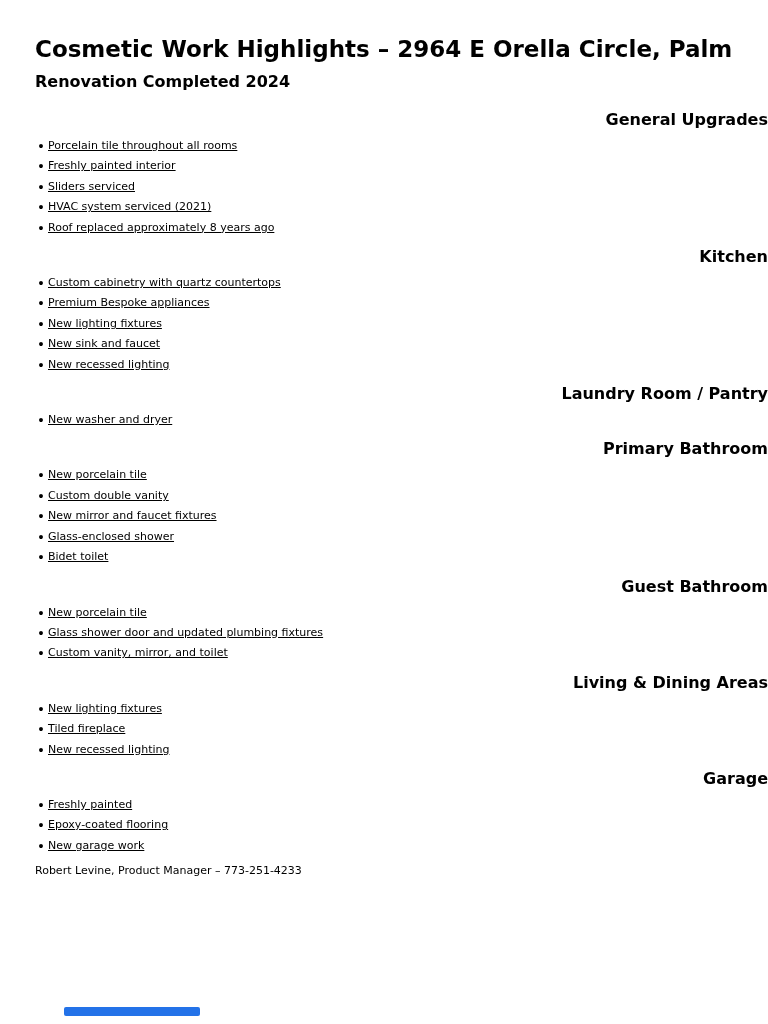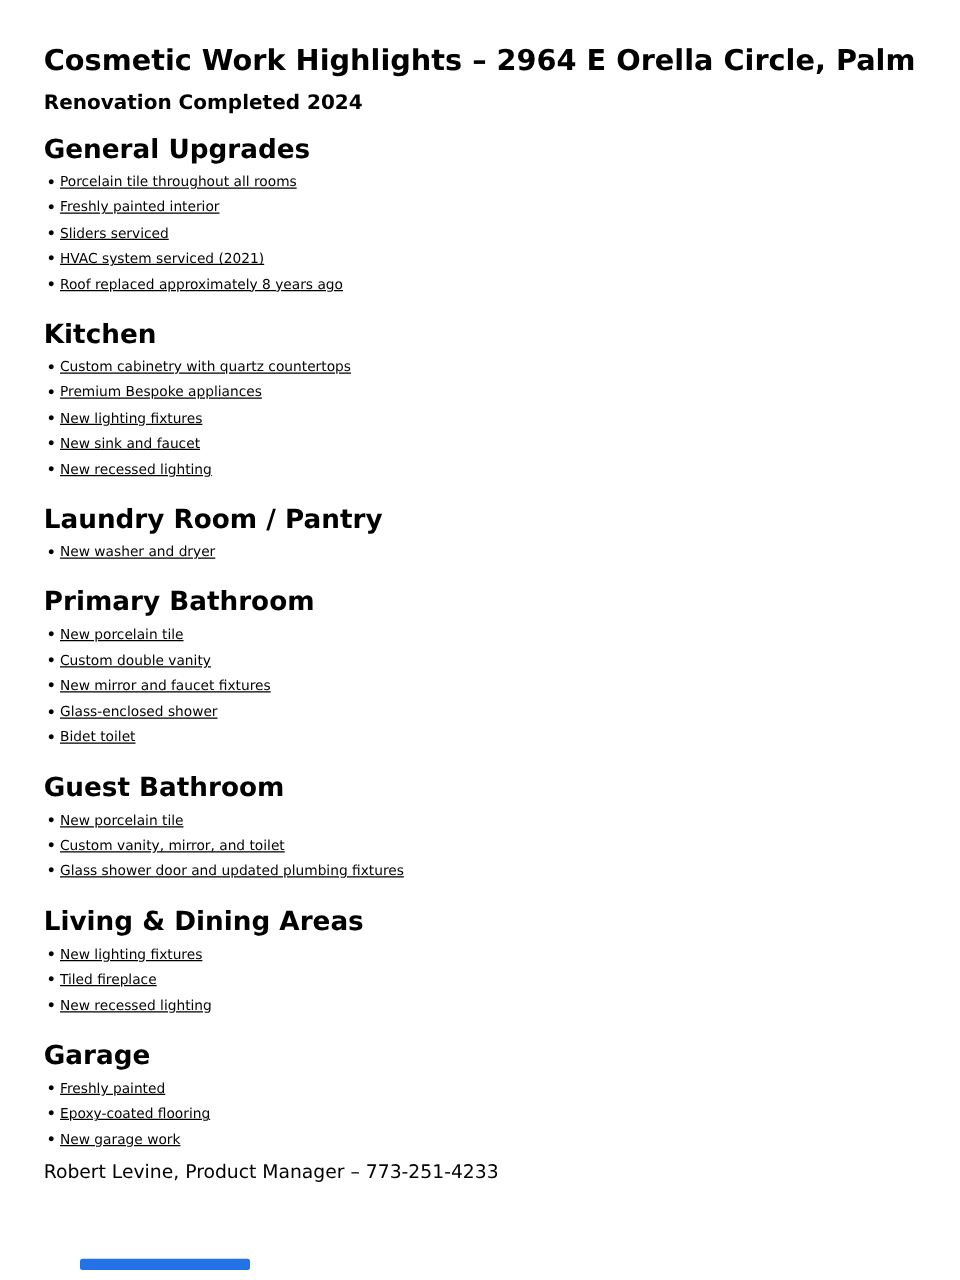--- a/index.html
+++ b/index.html
@@ -18,23 +18,24 @@
     line-height: 27px;
     white-space: nowrap; overflow: hidden;
     width: 733px;
   }
   .subtitle {
     font-size: 16px; font-weight: bold;
     margin: 0 0 20px 0;
     line-height: 17px;
   }
   .section-heading {
-    font-size: 21px; font-weight: bold;
-    margin: 20px 0 7px 0;
+    font-size: 16px; font-weight: bold;
+    margin: 9px 0 7px 0;
     line-height: 19px;
+    text-align: right;
   }
   ul.bullets { list-style: none; margin: 0 0 6px 0; padding: 0; }
   ul.bullets li {
     font-size: 11px;
     line-height: 20.4px;
     padding-left: 13px;
     position: relative;
     white-space: nowrap;
     text-decoration: underline;
   }
@@ -43,21 +44,21 @@
     position: absolute; left: 2px;
     font-size: 13.5px;
   }
   .contact-heading {
     font-size: 17px; font-weight: bold;
     margin: 9px 0 8px 0;
     line-height: 19px;
     white-space: nowrap;
   }
   .contact-line {
-    font-size: 15px;
+    font-size: 11px;
     line-height: 18px;
     margin: 0;
     white-space: nowrap;
   }
   .footer-bar {
     position: absolute;
     left: 64px; top: 1007px;
     width: 136px; height: 9px;
     background: #2372e8;
     border-radius: 2px;
@@ -99,22 +100,22 @@
     <li>New porcelain tile</li>
     <li>Custom double vanity</li>
     <li>New mirror and faucet fixtures</li>
     <li>Glass-enclosed shower</li>
     <li>Bidet toilet</li>
   </ul>
 
   <h3 class="section-heading">Guest Bathroom</h3>
   <ul class="bullets">
     <li>New porcelain tile</li>
+    <li>Glass shower door and updated plumbing fixtures</li>
     <li>Custom vanity, mirror, and toilet</li>
-    <li>Glass shower door and updated plumbing fixtures</li>
   </ul>
 
   <h3 class="section-heading">Living &amp; Dining Areas</h3>
   <ul class="bullets">
     <li>New lighting fixtures</li>
     <li>Tiled fireplace</li>
     <li>New recessed lighting</li>
   </ul>
 
   <h3 class="section-heading">Garage</h3>

